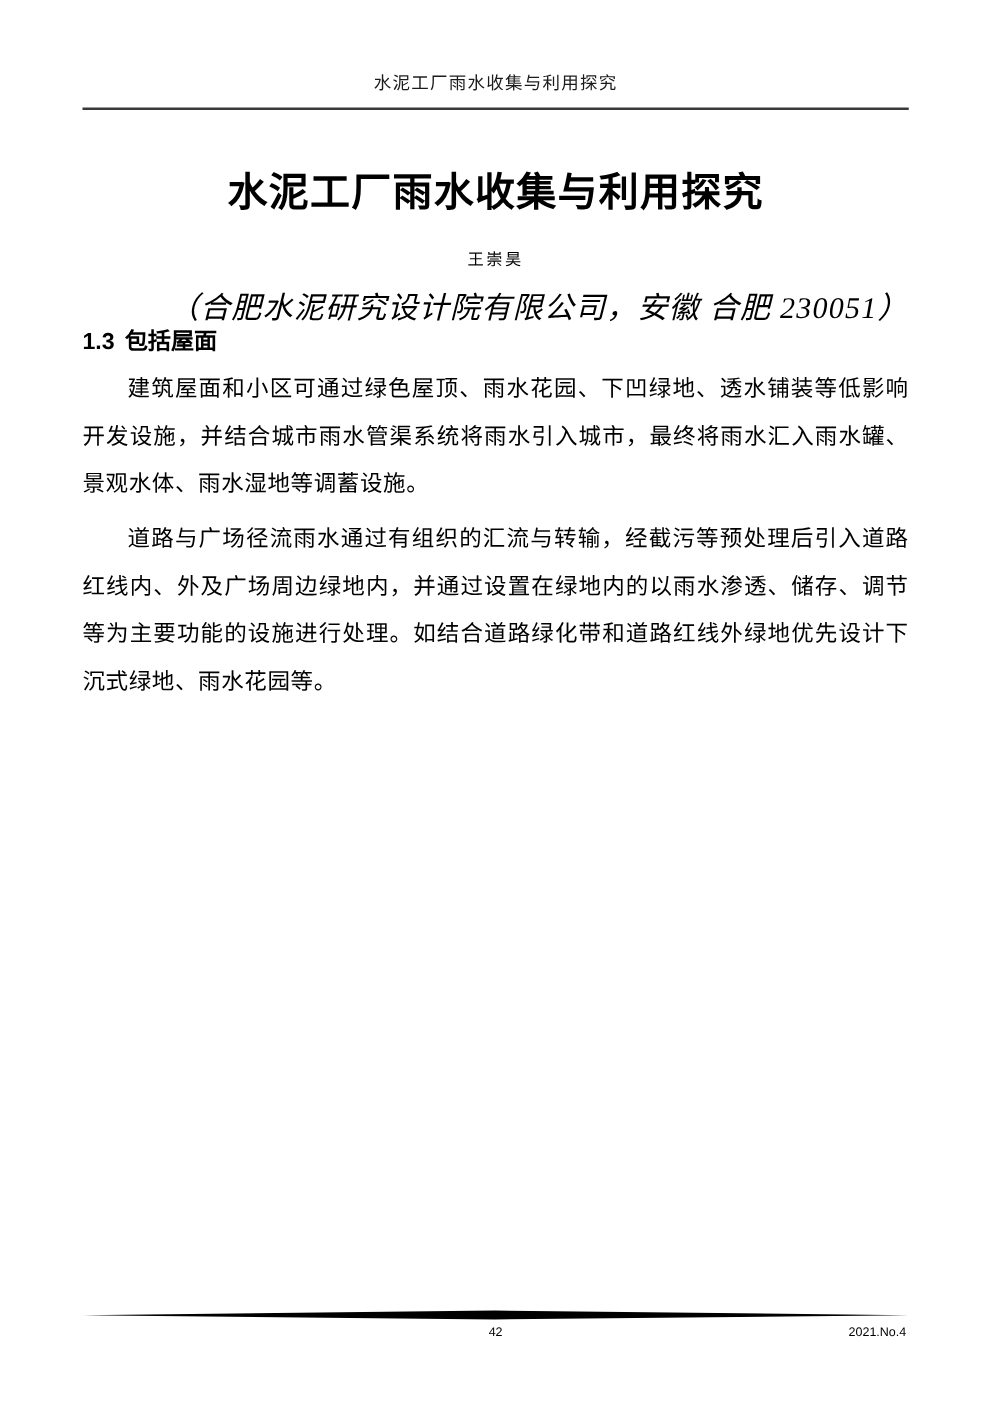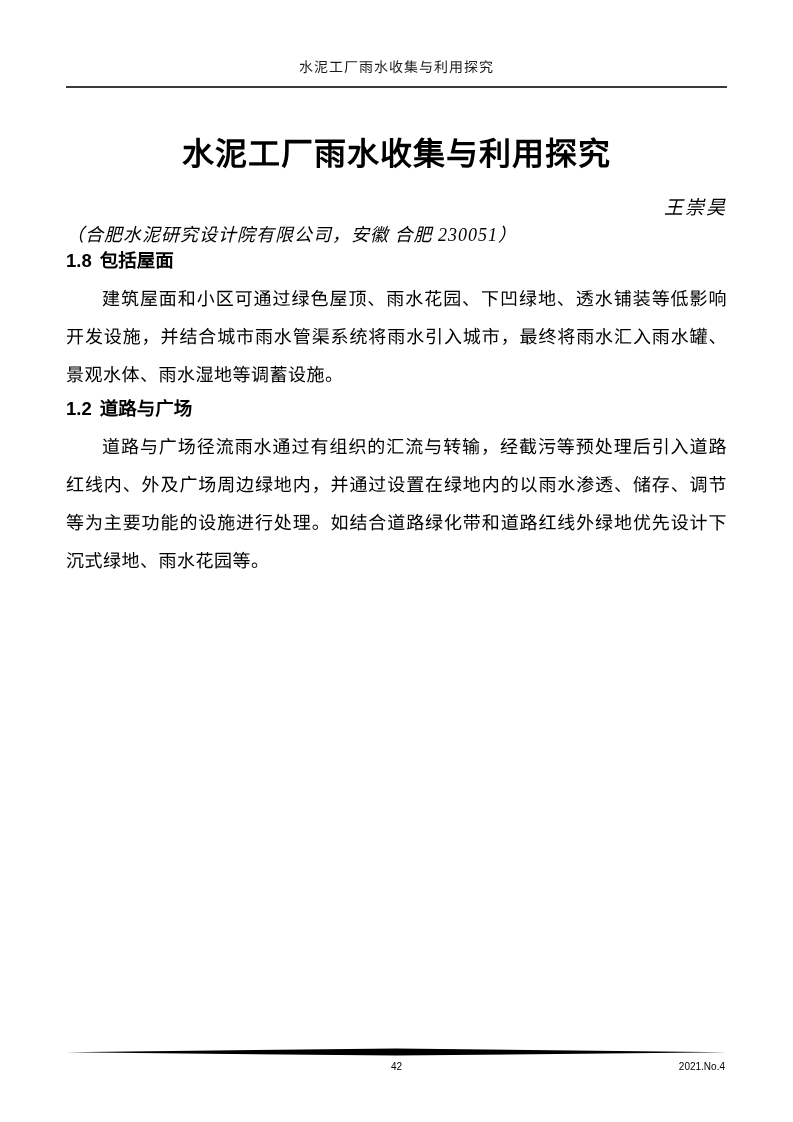--- a/index.html
+++ b/index.html
@@ -36,31 +36,30 @@
     margin-top: 46px;
     text-align: center;
     font-family: "Liberation Sans", "DejaVu Sans", sans-serif;
     font-weight: 700;
     font-size: 32px;
     line-height: 40px;
     letter-spacing: 1px;
   }
   .author {
     margin-top: 22px;
-    text-align: right;
-    font-style: italic;
-    font-size: 19px;
+    text-align: center;
+    font-size: 13px;
     line-height: 24px;
     letter-spacing: 2px;
   }
   .affiliation {
-    margin-top: 2px;
-    text-align: left;
+    margin-top: 14px;
+    text-align: right;
     font-style: italic;
-    font-size: 18px;
+    font-size: 24px;
     line-height: 26px;
     letter-spacing: 1px;
   }
 
   
   .h-level1 {
     margin-top: 20px;
     font-family: "Liberation Sans", "DejaVu Sans", sans-serif;
     font-weight: 700;
     font-size: 20px;
@@ -129,29 +128,26 @@
     <main>
       <h1 class="article-title">水泥工厂雨水收集与利用探究</h1>
       <div class="author">王崇昊</div>
       <div class="affiliation">（合肥水泥研究设计院有限公司，安徽 合肥 230051）</div>
 
       <section class="sec sec-1">
       </section>
 
       <section class="sec sec-2">
         <h2 class="h-level2">
-          <span class="h-num">1.8</span><span>包括屋面</span>
+          <span class="h-num">1.3</span><span>包括屋面</span>
         </h2>
         <p class="body-para">建筑屋面和小区可通过绿色屋顶、雨水花园、下凹绿地、透水铺装等低影响开发设施，并结合城市雨水管渠系统将雨水引入城市，最终将雨水汇入雨水罐、景观水体、雨水湿地等调蓄设施。</p>
       </section>
 
       <section class="sec sec-3">
-        <h2 class="h-level2">
-          <span class="h-num">1.2</span><span>道路与广场</span>
-        </h2>
         <p class="body-para">道路与广场径流雨水通过有组织的汇流与转输，经截污等预处理后引入道路红线内、外及广场周边绿地内，并通过设置在绿地内的以雨水渗透、储存、调节等为主要功能的设施进行处理。如结合道路绿化带和道路红线外绿地优先设计下沉式绿地、雨水花园等。</p>
       </section>
 
     </main>
   </div>
 
   <footer class="page-footer">
     <svg class="footer-rule" viewBox="0 0 661 8" preserveAspectRatio="none" xmlns="http://www.w3.org/2000/svg">
       <polygon points="0,4.2 330,0.4 661,4.2 330,7.6" fill="#000"></polygon>
     </svg>

